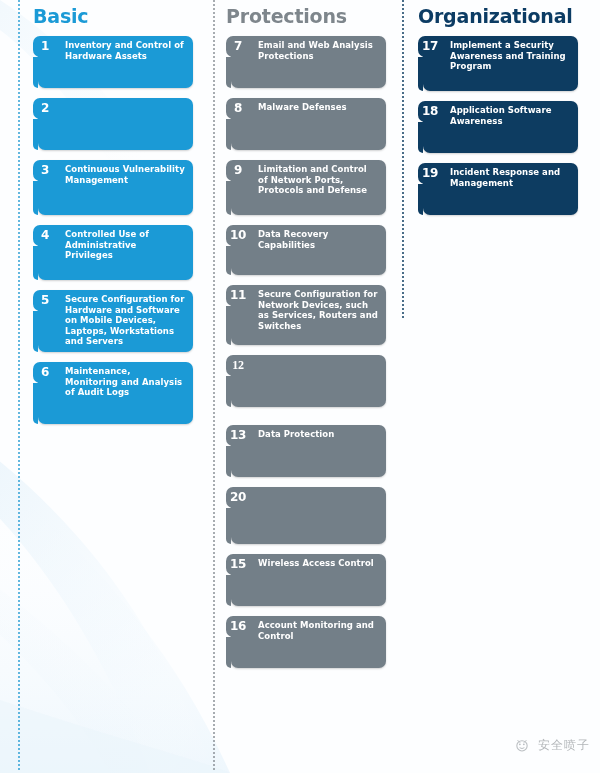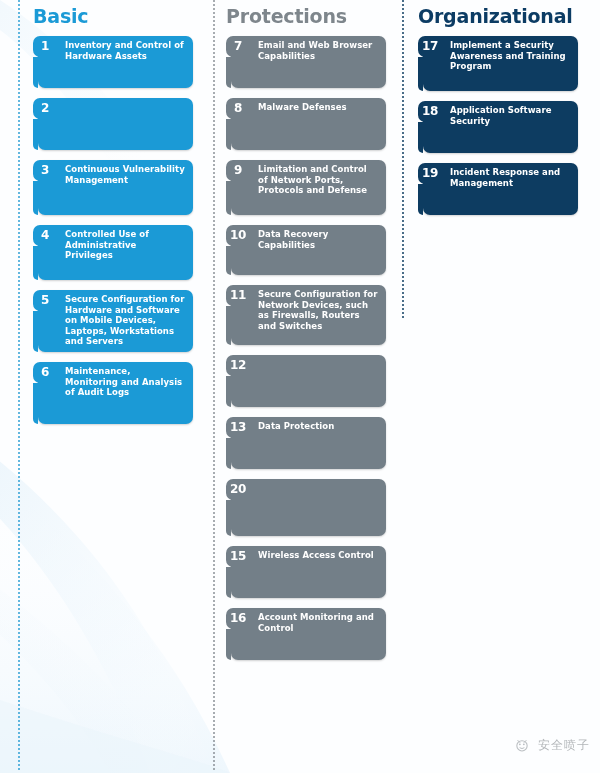--- a/index.html
+++ b/index.html
@@ -673,43 +673,43 @@
         </div>
       </div>
   </div>
 
   <div class="column" id="column-foundational">
     <div class="col-header">Protections</div>
     <div class="col-items">
         <div class="ctrl c-foundational" style="height: 52px; margin-bottom: 10px;">
           <div class="notch"></div>
           <div class="badge">7</div>
-          <span class="ctrl-label">Email and Web Browser Capabilities</span>
+          <span class="ctrl-label">Email and Web Analysis Protections</span>
         </div>
         <div class="ctrl c-foundational" style="height: 52px; margin-bottom: 10px;">
           <div class="notch"></div>
           <div class="badge">8</div>
           <span class="ctrl-label">Malware Defenses</span>
         </div>
         <div class="ctrl c-foundational" style="height: 55px; margin-bottom: 10px;">
           <div class="notch"></div>
           <div class="badge">9</div>
           <span class="ctrl-label">Limitation and Control of Network Ports, Protocols and Defense</span>
         </div>
         <div class="ctrl c-foundational" style="height: 50px; margin-bottom: 10px;">
           <div class="notch"></div>
           <div class="badge">10</div>
           <span class="ctrl-label">Data Recovery Capabilities</span>
         </div>
         <div class="ctrl c-foundational" style="height: 60px; margin-bottom: 10px;">
           <div class="notch"></div>
           <div class="badge">11</div>
-          <span class="ctrl-label">Secure Configuration for Network Devices, such as Firewalls, Routers and Switches</span>
-        </div>
-        <div class="ctrl c-foundational" style="height: 52px; margin-bottom: 10px;">
+          <span class="ctrl-label">Secure Configuration for Network Devices, such as Services, Routers and Switches</span>
+        </div>
+        <div class="ctrl c-foundational" style="height: 52px; margin-bottom: 18px; font-family: Liberation Serif, serif;">
           <div class="notch"></div>
           <div class="badge">12</div>
         </div>
         <div class="ctrl c-foundational" style="height: 52px; margin-bottom: 10px;">
           <div class="notch"></div>
           <div class="badge">13</div>
           <span class="ctrl-label">Data Protection</span>
         </div>
         <div class="ctrl c-foundational" style="height: 57px; margin-bottom: 10px;">
           <div class="notch"></div>
@@ -732,21 +732,21 @@
     <div class="col-header">Organizational</div>
     <div class="col-items">
         <div class="ctrl c-organizational" style="height: 55px; margin-bottom: 10px;">
           <div class="notch"></div>
           <div class="badge">17</div>
           <span class="ctrl-label">Implement a Security Awareness and Training Program</span>
         </div>
         <div class="ctrl c-organizational" style="height: 52px; margin-bottom: 10px;">
           <div class="notch"></div>
           <div class="badge">18</div>
-          <span class="ctrl-label">Application Software Security</span>
+          <span class="ctrl-label">Application Software Awareness</span>
         </div>
         <div class="ctrl c-organizational" style="height: 52px; margin-bottom: 10px;">
           <div class="notch"></div>
           <div class="badge">19</div>
           <span class="ctrl-label">Incident Response and Management</span>
         </div>
       </div>
   </div>
 
   <div id="watermark">

